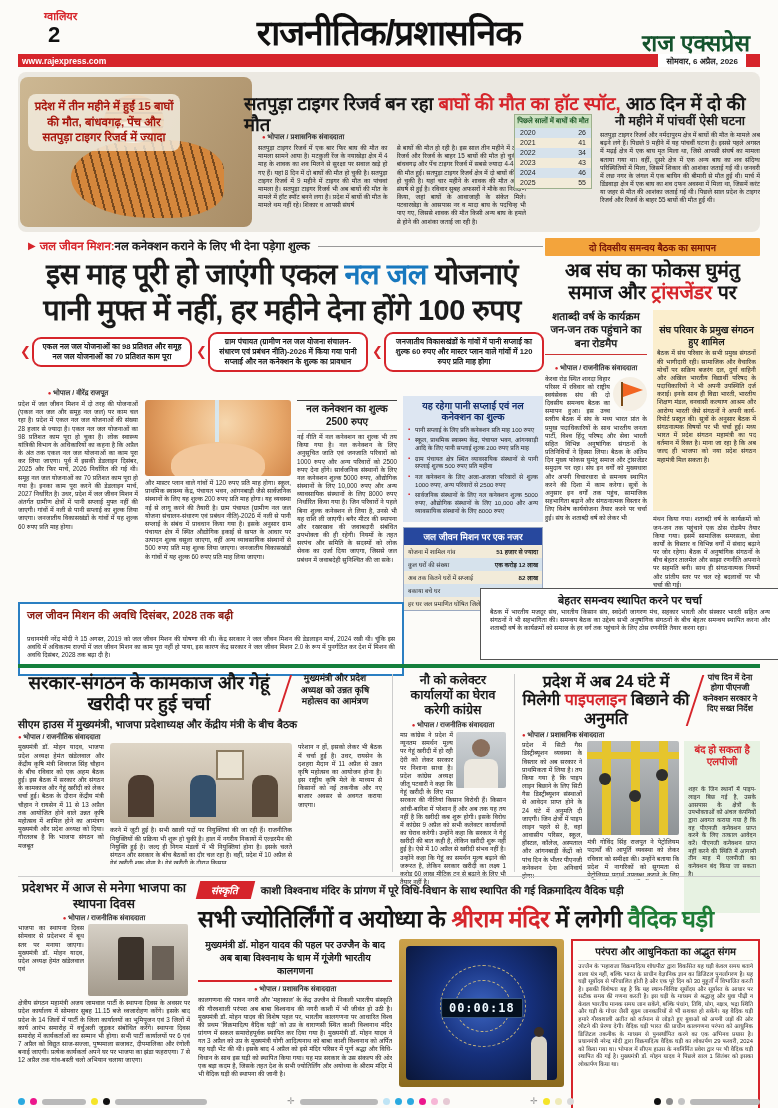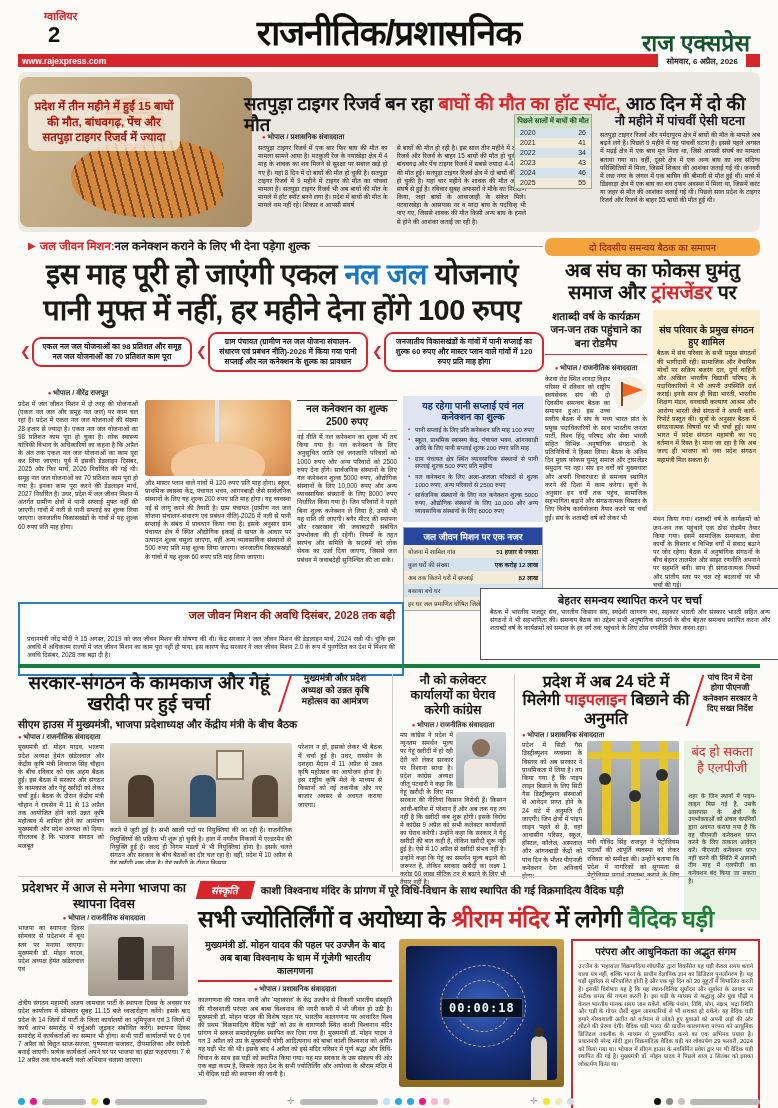--- a/index.html
+++ b/index.html
@@ -70,24 +70,24 @@
   .tariff .hd{font-size:9.5px;font-weight:bold;text-align:center;color:#15306b;line-height:1.2;margin-bottom:3px;}
   .tariff .it{font-size:6.1px;line-height:1.3;margin-bottom:2.5px;padding-left:7px;position:relative;text-align:justify;}
   .tariff .it::before{content:"▪";position:absolute;left:0;top:0;color:var(--accent-red,#d6252b);font-size:6px;}
   .glance{margin-top:5px;border:1px solid #9aa8c0;}
   .glance .hd{background:var(--glance-header-blue,#27489e);color:#fff;font-size:9px;font-weight:bold;text-align:center;padding:2px;}
   .glance .rw{display:flex;justify-content:space-between;font-size:6.2px;padding:2px 4px;}
   .glance .rw:nth-child(even){background:var(--table-cream-row,#f2ebd9);}
   .glance .rw:nth-child(odd){background:var(--table-blue-row,#d6e2ec);}
   .glance .rw b{margin-left:4px;white-space:nowrap;}
   .extbox{position:absolute;left:0;top:364px;width:368px;border:2px solid #2b7fc2;background:#fff;padding:3px 7px;}
-  .extbox .hd{font-size:11px;font-weight:bold;text-align:right;color:#8a1d12;margin-bottom:13px;}
+  .extbox .hd{font-size:11px;font-weight:bold;text-align:left;color:#8a1d12;margin-bottom:13px;}
   
   .rsec{position:absolute;left:545px;width:215px;top:238px;height:346px;}
-  .rkick{background:var(--kicker-orange,#f3a43c);color:#7a1508;font-size:9.5px;font-weight:normal;text-align:center;padding:2.5px 0;border-radius:7px;}
+  .rkick{background:var(--kicker-orange,#f3a43c);color:#7a1508;font-size:9.5px;font-weight:bold;text-align:center;padding:2.5px 0;border-radius:1px;}
   .rhead{font-size:19.5px;font-weight:bold;text-align:center;line-height:1.12;margin-top:4px;color:#161616;}
   .rrow{display:flex;gap:6px;margin-top:6px;}
   .rleft{width:102px;} .rright{width:107px;}
   .rsub{font-size:10.5px;font-weight:bold;text-align:center;line-height:1.3;border-bottom:1px solid #c33;padding-bottom:3px;margin-bottom:8px;}
   .rbox{background:var(--panel-cream,#fbeecd);padding:14px 4px;}
   .rbox .hd{font-size:9.5px;font-weight:bold;text-align:center;line-height:1.25;margin-bottom:2px;}
   .flag{float:right;width:34px;height:34px;margin:2px 0 2px 3px;background:#f5efe4;border-radius:50%;position:relative;}
   .flag::before{content:"";position:absolute;left:8px;top:5px;width:2px;height:24px;background:#7a4a16;}
   .flag::after{content:"";position:absolute;left:10px;top:6px;border-top:7px solid transparent;border-bottom:7px solid transparent;border-left:20px solid #f26522;}
   .coord{position:absolute;left:480px;width:280px;top:588px;height:64px;border:1px solid #555;background:#fff;padding:3px 9px;}
@@ -118,21 +118,21 @@
   .pipe .note{width:56px;font-size:8px;font-weight:bold;text-align:center;line-height:1.3;}
   .pgrid{display:flex;gap:5px;margin-top:2px;}
   .pgrid .c1{width:64px;}
   .pipephoto{width:92px;height:94px;background:linear-gradient(#babdbf,#8e9396);position:relative;border-radius:2px;overflow:hidden;}
   .pipephoto .vp{position:absolute;top:0;bottom:0;width:9px;background:#e6c52c;}
   .pipephoto .v1{left:16%;} .pipephoto .v2{left:48%;} .pipephoto .v3{left:78%;}
   .pipephoto .hp{position:absolute;left:0;right:0;top:12%;height:7px;background:#e6c52c;}
   .pipephoto .valve{position:absolute;width:12px;height:12px;border-radius:50%;background:#2e2e2e;}
   .pipephoto .k1{left:13%;top:34%;} .pipephoto .k2{left:45%;top:52%;} .pipephoto .k3{left:75%;top:30%;}
   .lpg{width:72px;background:var(--panel-green,#e7f2e2);padding:3px 4px;}
-  .lpg .hd{font-size:13px;font-weight:normal;text-align:center;color:var(--accent-red,#d6252b);line-height:1.2;margin-bottom:18px;}
+  .lpg .hd{font-size:10px;font-weight:bold;text-align:center;color:var(--accent-red,#d6252b);line-height:1.2;margin-bottom:18px;}
   .pcap{margin-top:3px;width:162px;}
   
   .bsec{position:absolute;left:18px;right:18px;top:876px;height:218px;border-top:1px solid #ccc;}
   .bjp{position:absolute;left:0;top:4px;width:172px;}
   .bjp .hl{font-size:12.5px;font-weight:bold;text-align:center;line-height:1.25;}
   .bjp .row{display:flex;gap:4px;margin-top:2px;}
   .bjp .row .txt{width:66px;}
   .bjpphoto{width:100px;height:72px;background:linear-gradient(#d6d0c6,#a39a8c);position:relative;border-radius:2px;overflow:hidden;}
   .bjpphoto::before{content:"";position:absolute;left:30%;top:18%;width:26px;height:60%;background:#3c332b;border-radius:4px 4px 0 0;}
   .bjpphoto::after{content:"";position:absolute;left:64%;top:30%;width:22px;height:48%;background:#6b6157;}

